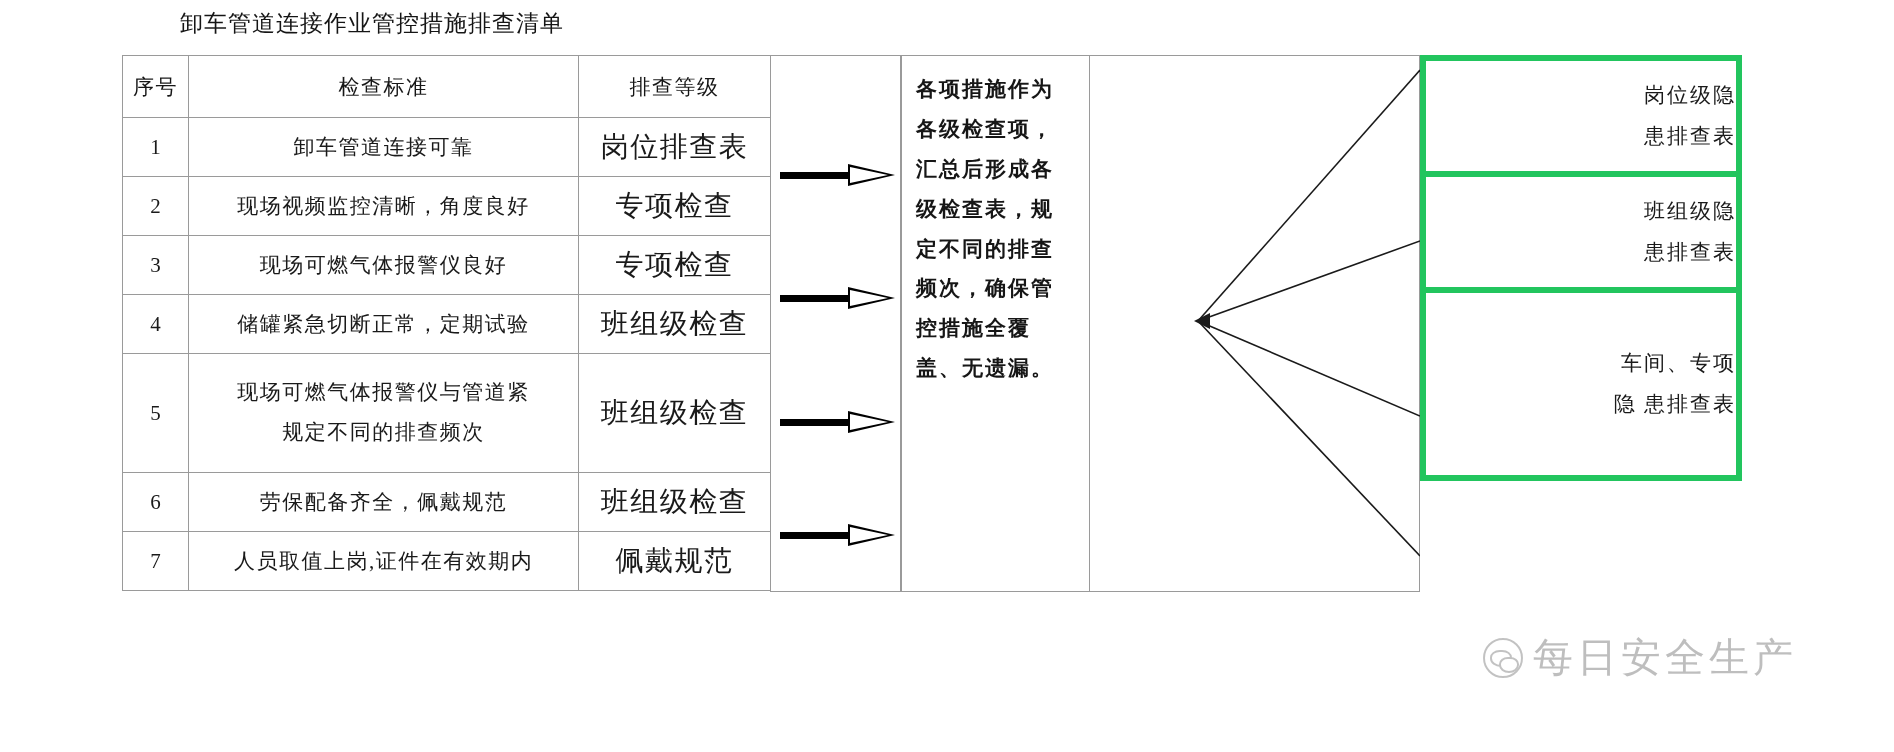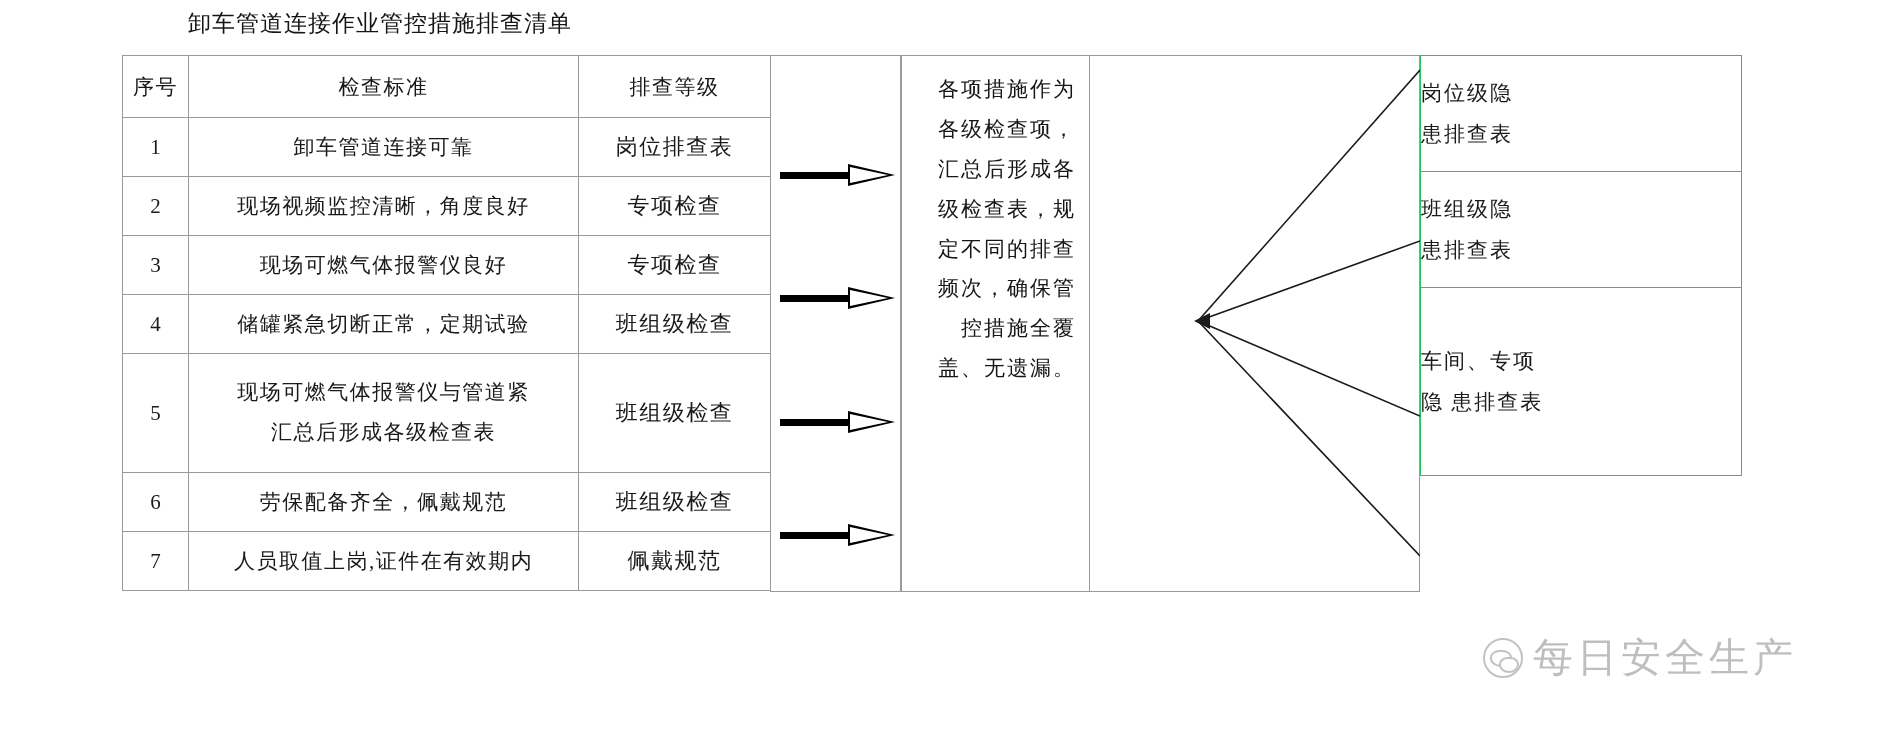--- a/index.html
+++ b/index.html
@@ -11,21 +11,21 @@
     width: 1894px; height: 752px;
     position: relative;
     font-family: "Liberation Serif", "DejaVu Serif", serif;
     color: #1a1a1a;
     overflow: hidden;
   }
 
   
   #doc-title {
     position: absolute;
-    left: 188px; top: 8px;
+    left: 180px; top: 8px;
     font-size: 23px;
     letter-spacing: 1px;
     white-space: nowrap;
     color: #151515;
   }
 
   
   #diagram {
     position: absolute;
     left: 122px; top: 55px;
@@ -58,21 +58,21 @@
   #left-table .c-no    { width: 66px; }
   #left-table .c-std   { width: 390px; }
   #left-table .c-lvl   { width: 192px; }
   .row-h  { height: 62px; }
   .row-1  { height: 59px; }
   .row-n  { height: 59px; }
   .row-tall { height: 119px; }
   .seq { font-size: 21px; }
   .std { font-size: 21px; letter-spacing: 1.5px; }
   .std.two-line { line-height: 1.9; white-space: normal; padding: 0 10px; text-align: center; }
-  .lvl { font-size: 22px; letter-spacing: 1.5px; }
+  .lvl { font-size: 28px; letter-spacing: 1.5px; }
 
   
   #arrow-col {
     position: absolute;
     left: 648px; top: 0;
     width: 131px; height: 537px;
     border-top: 1px solid #9a9a9a;
     border-bottom: 1px solid #9a9a9a;
     border-right: 1px solid #9a9a9a;
   }
@@ -114,22 +114,23 @@
     border-right: 1px solid #9a9a9a;
     border-left: 1px solid #9a9a9a;
   }
   #mid-text {
     position: absolute;
     left: 14px; top: 14px;
     width: 160px;
     font-size: 21px;
     line-height: 1.9;
     letter-spacing: 2px;
-    text-align: right;
+    text-align: left;
     color: #161616;
+    font-weight: bold;
   }
 
   
   #fan-col {
     position: absolute;
     left: 968px; top: 0;
     width: 330px; height: 537px;
     border-top: 1px solid #9a9a9a;
     border-bottom: 1px solid #9a9a9a;
     border-right: 1px solid #9a9a9a;
@@ -138,22 +139,22 @@
 
   
   #right-table {
     position: absolute;
     left: 1298px; top: 0;
     width: 322px;
     border-collapse: collapse;
     table-layout: fixed;
   }
   #right-table td {
-    border: 1px solid #22c55e;
-    text-align: left;
+    border: 6px solid #22c55e;
+    text-align: right;
     vertical-align: middle;
     padding: 0;
   }
   .rcell {
     font-size: 21px;
     line-height: 1.95;
     letter-spacing: 2px;
   }
   .rh-1 { height: 116px; }
   .rh-2 { height: 116px; }
@@ -232,21 +233,21 @@
       </tr>
       <tr class="row-n">
         <td class="seq">4</td>
         <td class="std">储罐紧急切断正常，定期试验</td>
         <td class="lvl">班组级检查</td>
       </tr>
       <tr class="row-tall">
         <td class="seq">5</td>
         <td class="std two-line">
           <div>现场可燃气体报警仪与管道紧</div>
-          <div>汇总后形成各级检查表</div>
+          <div>规定不同的排查频次</div>
         </td>
         <td class="lvl">班组级检查</td>
       </tr>
       <tr class="row-n">
         <td class="seq">6</td>
         <td class="std">劳保配备齐全，佩戴规范</td>
         <td class="lvl">班组级检查</td>
       </tr>
       <tr class="row-n">
         <td class="seq">7</td>

